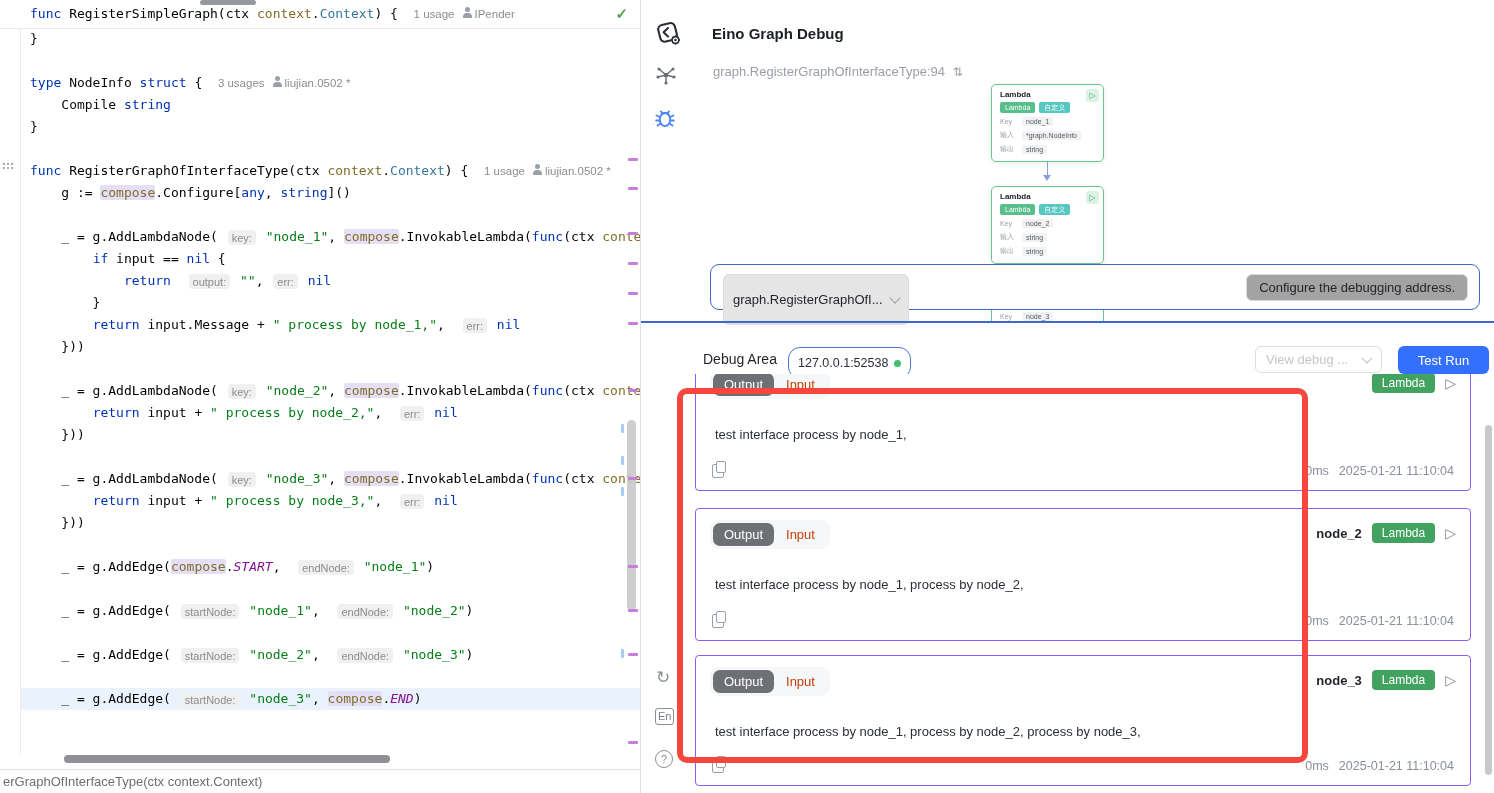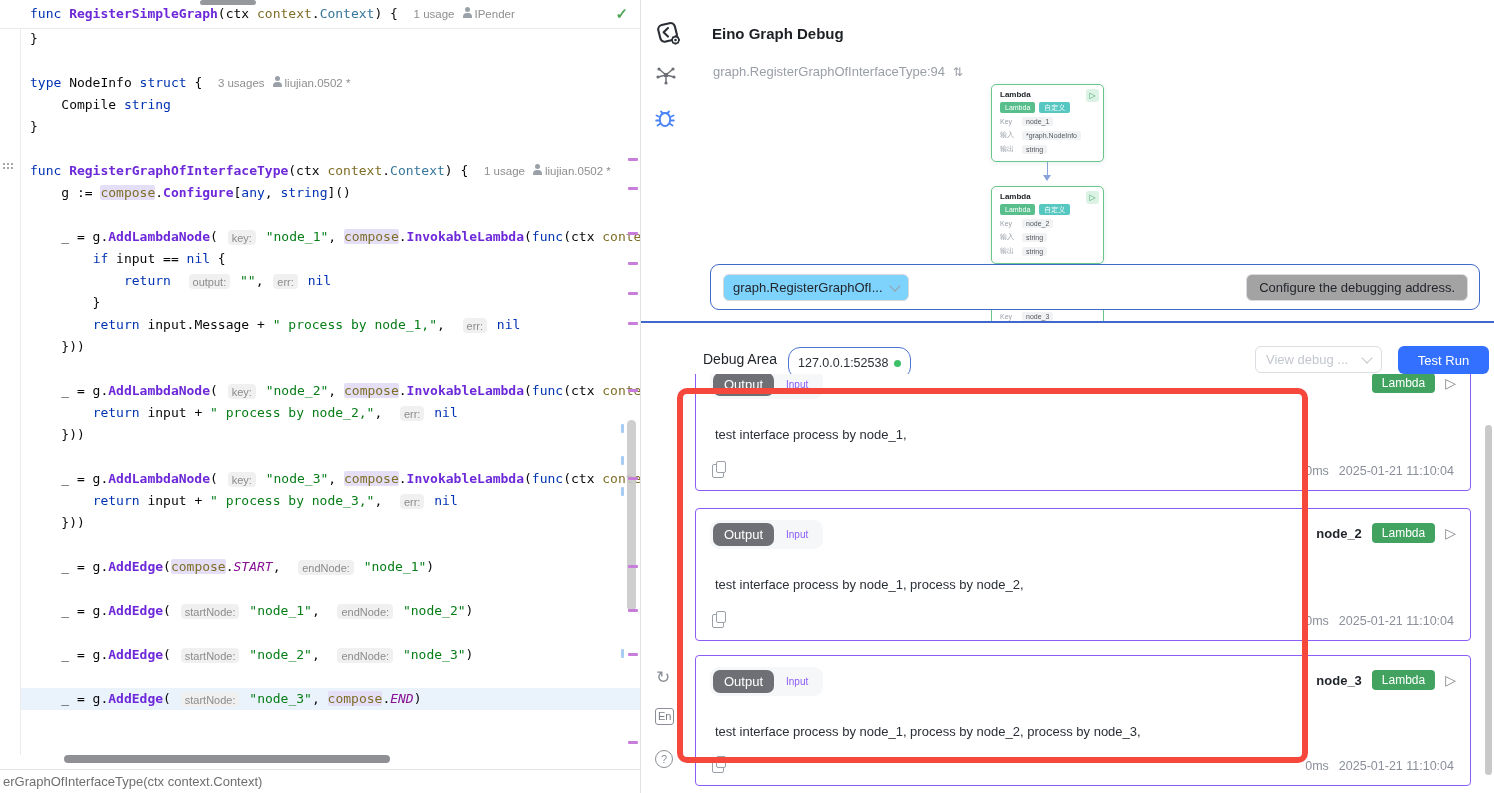--- a/index.html
+++ b/index.html
@@ -18,21 +18,21 @@
           border-bottom:1px solid #EAEAEA;z-index:6;}
   .sticky .cl{height:28px;line-height:28px;}
   .check{position:absolute;right:12px;top:5px;color:#4FA456;font-size:15px;font-weight:700;}
   #code-lines{position:absolute;left:21px;top:28px;right:0;}
   .sticky-lines{position:absolute;left:21px;top:0;right:0;}
   .cl{height:22px;line-height:22px;white-space:pre;font-family:"DejaVu Sans Mono",monospace;
       font-size:13px;color:#080808;padding-left:9px;overflow:hidden;}
   .cl.cur{background:#EAF2FC;}
   .tk-d{color:#080808;}
   .tk-kw{color:#0033B3;}
-  .tk-fn{color:#6d28d9;font-weight:bold;}
+  .tk-fn{color:#000000;}
   .tk-ty{color:#37769B;}
   .tk-pkg{color:#7F6E27;}
   .tk-str{color:#067D17;}
   .tk-const{color:#871094;font-style:italic;}
   .tk-use{color:#7F6E27;background:#E4DFF7;border-radius:2px;}
   .tk-hint{font-family:"Liberation Sans",sans-serif;font-size:11px;background:#F0F0F0;color:#8C8C8C;
            border-radius:4px;padding:1.5px 4px;margin:0 2px;}
   .tk-ann{font-family:"Liberation Sans",sans-serif;font-size:11.5px;color:#8E8E8E;}
   .tk-au{display:inline-block;width:10px;height:11px;position:relative;margin:0 2px 0 8px;}
   .tk-au::before{content:"";position:absolute;left:2.5px;top:0;width:5px;height:5px;border-radius:50%;background:#9AA0A8;}
@@ -72,21 +72,21 @@
   .gn-v{font-size:7px;color:#55585E;background:#F1F2F4;border-radius:2px;padding:1px 4px;}
   .gnode-frag{position:absolute;left:350px;top:310px;width:113px;height:12px;border-left:1px solid #6AC58B;
               border-right:1px solid #6AC58B;overflow:hidden;background:#fff;z-index:1;box-sizing:border-box;padding:2px 8px 0;}
   .garrow{position:absolute;left:406px;width:1.4px;background:#8AA2DC;z-index:1;}
   .garrowhead{position:absolute;left:402px;width:0;height:0;border-left:4.5px solid transparent;
               border-right:4.5px solid transparent;border-top:6px solid #8AA2DC;z-index:1;}
 
   .overlay{position:absolute;left:69px;top:264px;width:770px;height:46px;background:#fff;
            border:1.6px solid #4169C9;border-radius:9px;z-index:3;box-sizing:border-box;}
   .ov-dd{position:absolute;left:12px;top:9px;height:25px;border:1px solid #D8DBE0;border-radius:6px;
-         display:flex;align-items:center;padding:0 9px;font-size:13px;color:#23262B;gap:8px;background:#7dd3fc;}
+         display:flex;align-items:center;padding:12px 9px;font-size:13px;color:#23262B;gap:8px;background:#e5e5e5;}
   .ov-btn{position:absolute;right:11px;top:9px;height:25px;border:1px solid #D8DBE0;border-radius:6px;
           display:flex;align-items:center;padding:0 12px;font-size:13px;color:#23262B;background:#a3a3a3;}
   .chev{width:7px;height:7px;border-right:1.4px solid #9AA0A8;border-bottom:1.4px solid #9AA0A8;
         transform:rotate(45deg);margin-top:-3px;}
   .hdivider{position:absolute;left:0;right:0;top:321px;height:2px;background:#3E68CE;z-index:4;}
 
   .dbg-label{position:absolute;left:62px;top:351px;font-size:14px;color:#1F2329;font-weight:500;}
   .dbg-addr{position:absolute;left:147px;top:347px;height:32px;border:1.3px solid #4D74CF;border-radius:12px;
             display:flex;align-items:center;gap:6px;padding:0 9px;font-size:12.5px;color:#2B2F36;box-sizing:border-box;}
   .dot{width:7px;height:7px;border-radius:50%;background:#3EC06A;}
@@ -94,21 +94,21 @@
             display:flex;align-items:center;justify-content:space-between;padding:0 10px;font-size:13px;color:#C3C7CD;box-sizing:border-box;}
   .dbg-view .chev{border-color:#C3C7CD;}
   .dbg-run{position:absolute;left:757px;top:346px;width:91px;height:28px;background:#3370FF;border-radius:6px;
            color:#fff;font-size:13px;display:flex;align-items:center;justify-content:center;}
 
   .results{position:absolute;left:54px;top:374px;width:778px;height:419px;overflow:hidden;z-index:2;}
   .rcard{position:absolute;left:0;width:776px;background:#fff;border:1px solid #8b5cf6;border-radius:4px;box-sizing:border-box;}
   .rc-head{position:absolute;left:14px;top:11px;right:14px;display:flex;justify-content:space-between;align-items:flex-start;}
   .seg{background:#F6F7F8;border-radius:9px;display:flex;align-items:center;padding:3px;}
   .seg-out{background:#6E7075;color:#fff;border-radius:7px;padding:4px 11px;font-size:13px;}
-  .seg-in{color:#8b5cf6;padding:4px 12px;font-size:10px;}
+  .seg-in{color:#c2410c;padding:4px 12px;font-size:13px;}
   .rc-right{display:flex;align-items:center;gap:10px;margin-top:3px;}
   .rc-node{font-size:13px;font-weight:700;color:#1F2329;}
   .rc-badge{background:#41A35F;color:#fff;border-radius:4px;padding:3px 10px;font-size:12px;}
   .rc-play{color:#85888E;font-size:14px;}
   .rc-text{position:absolute;left:19px;top:68px;font-size:13px;color:#2B2F36;}
   .rc-foot{position:absolute;left:16px;right:16px;bottom:12px;display:flex;justify-content:space-between;align-items:center;}
   .copyicon{width:10px;height:12px;border:1.3px solid #9AA0A8;border-radius:2px;position:relative;}
   .copyicon::before{content:"";position:absolute;left:2.5px;top:-4px;width:8px;height:10px;border:1.3px solid #9AA0A8;
                     border-radius:2px;background:#fff;}
   .rc-time{font-size:12.5px;color:#8A8F99;display:flex;gap:10px;}

